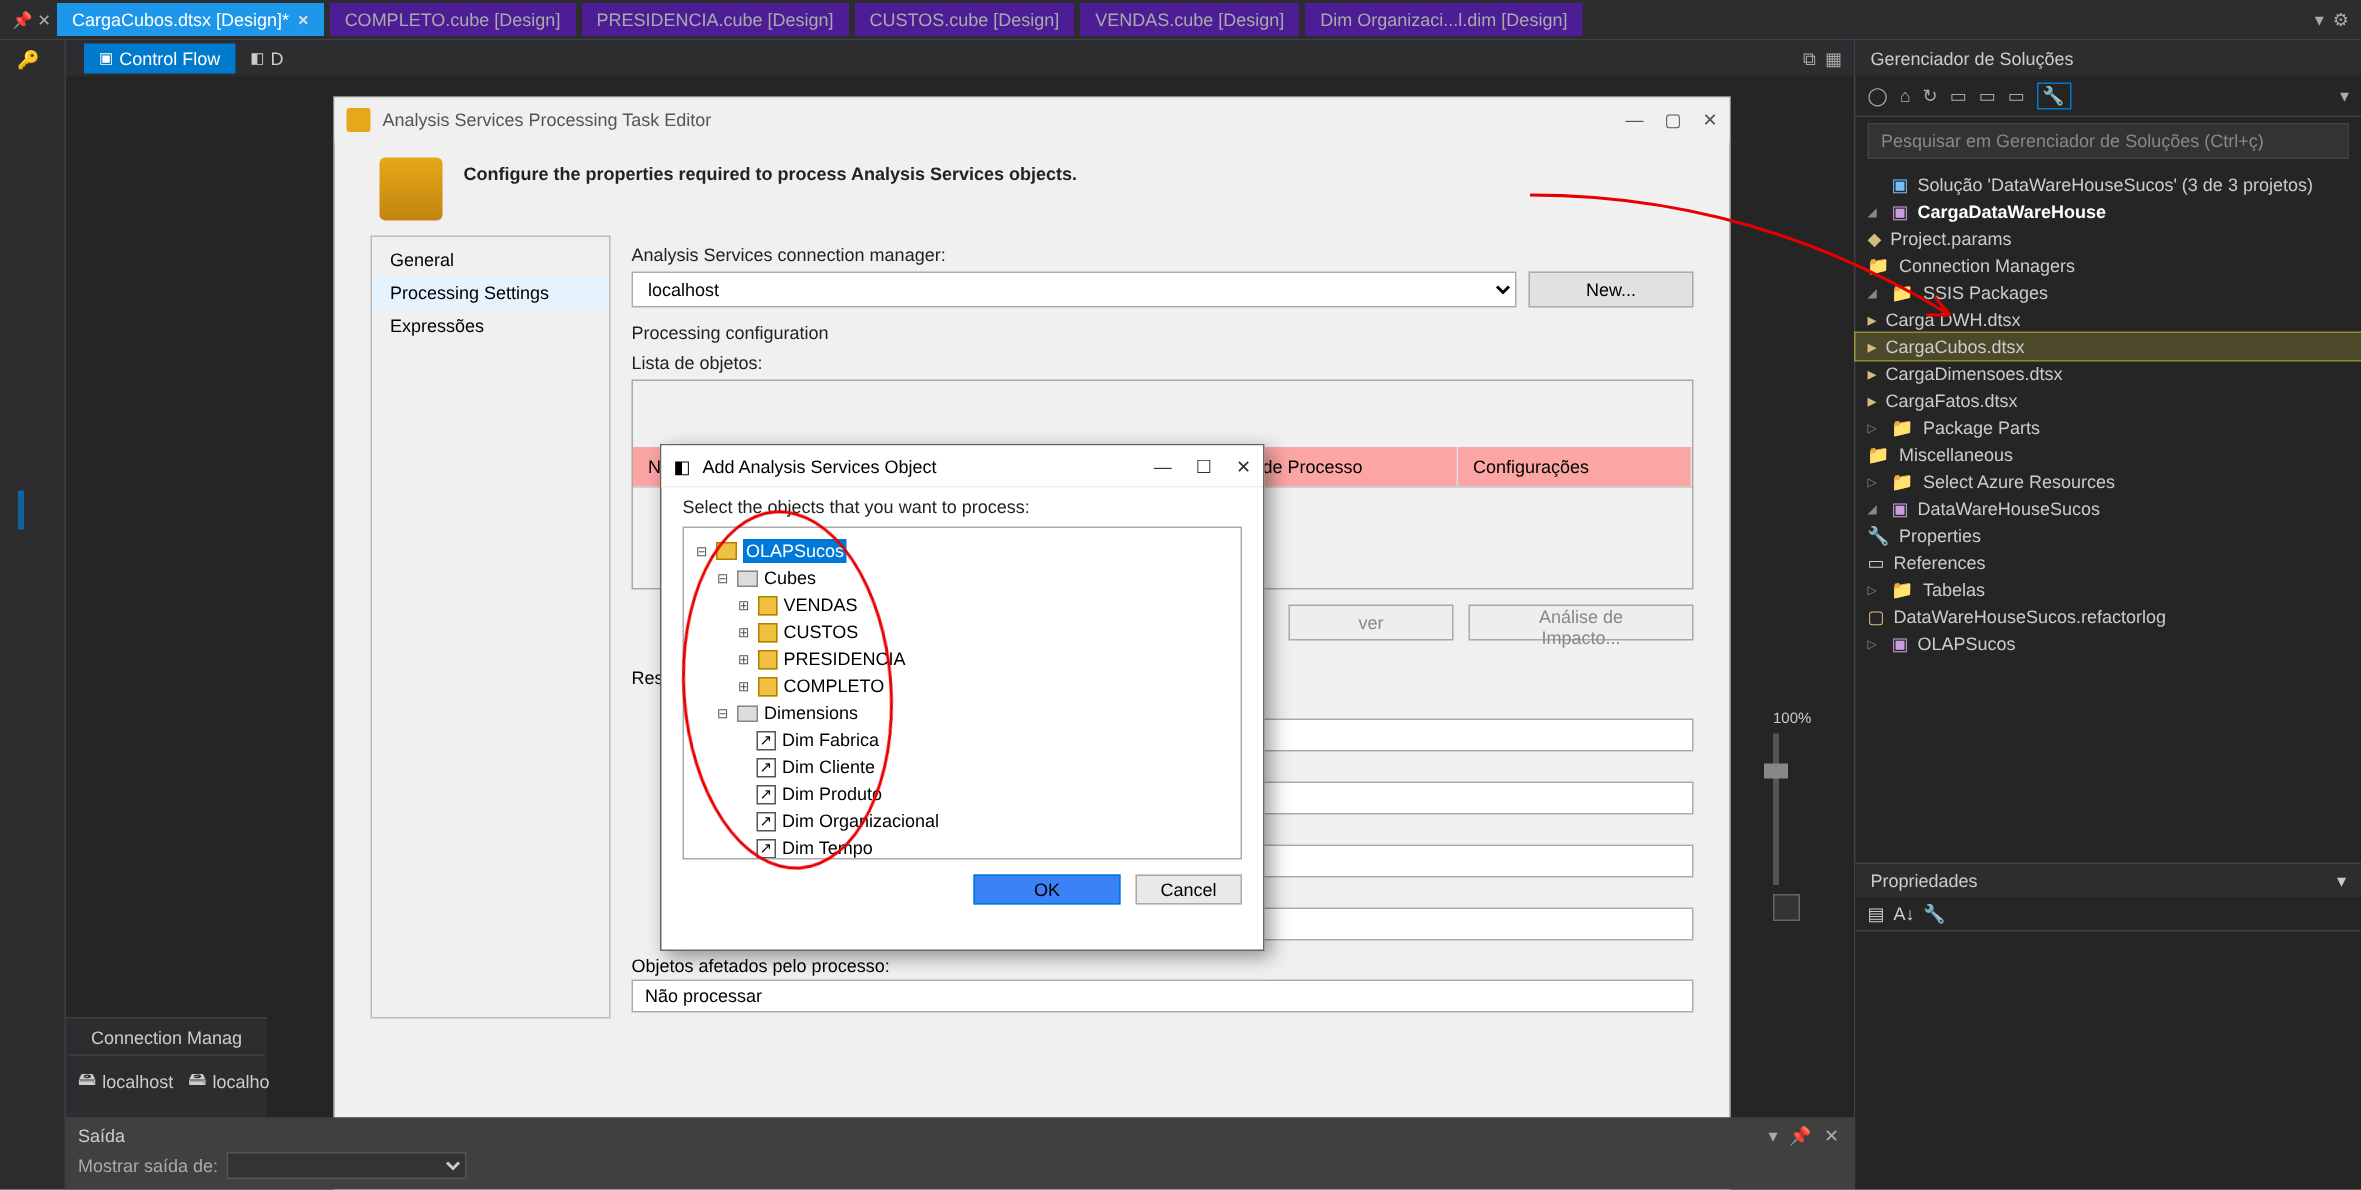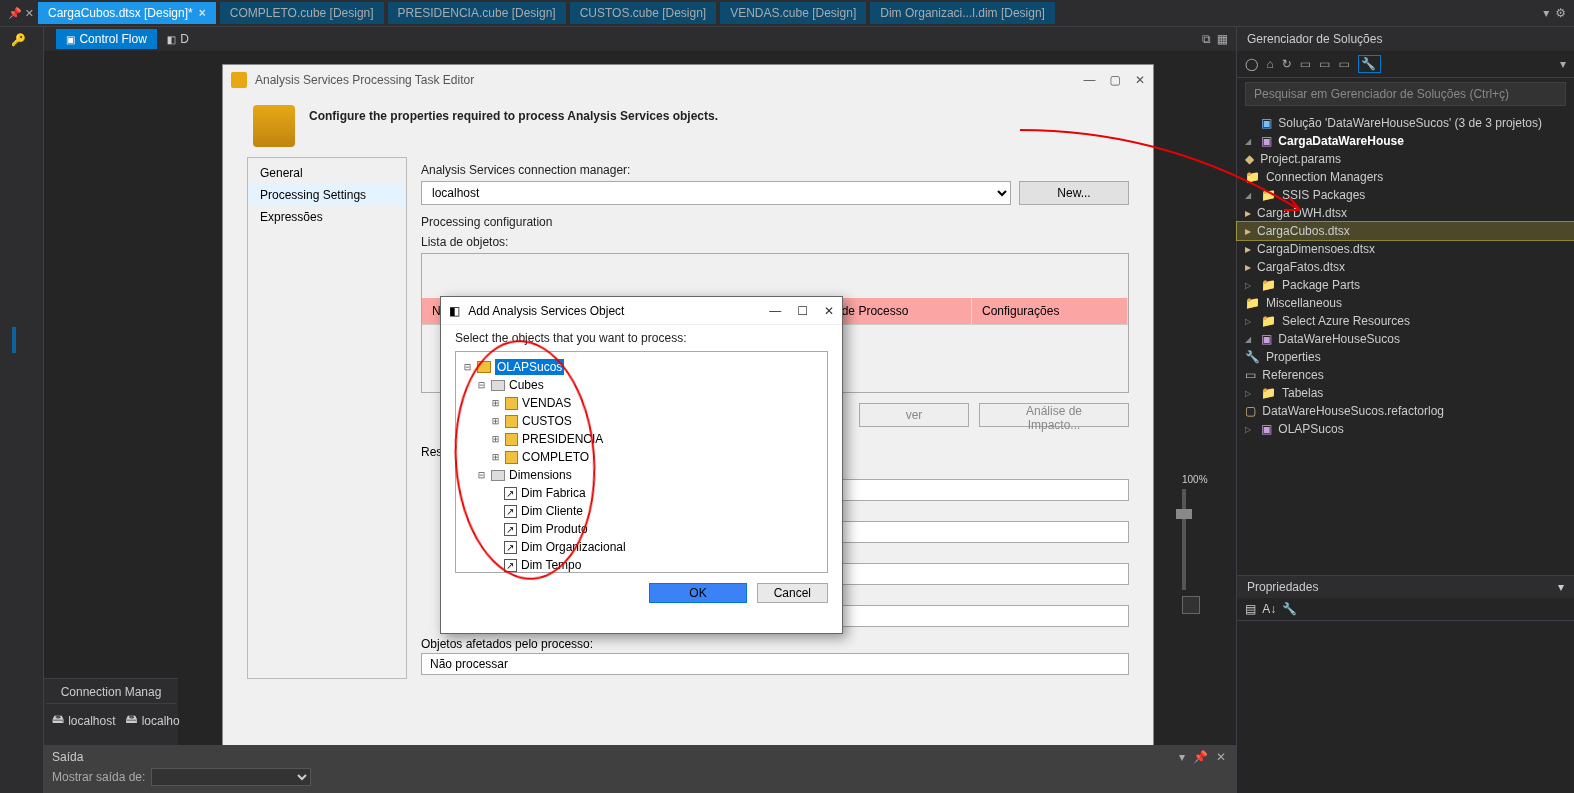--- a/index.html
+++ b/index.html
@@ -2,21 +2,21 @@
 <html><head>
 <meta charset="utf-8">
 <style>
 * { box-sizing: border-box; margin:0; padding:0; font-family: "Segoe UI", Arial, sans-serif; font-size:12px; }
 body { background:#2d2d30; color:#ccc; width:1574px; height:793px; overflow:hidden; position:relative; }
 
 .topbar { display:flex; align-items:center; height:27px; background:#2d2d30; border-bottom:1px solid #3f3f46; padding-left:8px; gap:4px;}
 .pin-icon { color:#aaa; font-size:11px;}
 .tab { padding:4px 10px; color:#aaa; display:flex; align-items:center; gap:6px; cursor:pointer;}
 .tab.active { background:#1c97ea; color:#fff;}
-.tab.dim { background:#0c4a6e;}
+.tab.dim { background:#4c1d95;}
 .tab-x { color:#ddd; font-weight:bold;}
 .topbar-right { margin-left:auto; display:flex; gap:6px; padding-right:8px; color:#aaa;}
 
 .left-gutter { position:absolute; left:0; top:27px; width:44px; height:766px; background:#2d2d30; border-right:1px solid #3f3f46;}
 .left-gutter .key { width:20px; height:20px; margin:6px auto; color:#888;}
 .left-gutter .blue-mark { width:4px; height:26px; background:#0e639c; position:absolute; left:12px; top:300px;}
 
 .design-area { position:absolute; left:44px; top:27px; right:338px; height:766px; background:#252526;}
 .subtabs { display:flex; align-items:center; gap:0; height:24px; background:#2d2d30; padding-left:12px;}
 .subtab { padding:3px 10px; color:#ccc; display:flex; align-items:center; gap:4px;}

